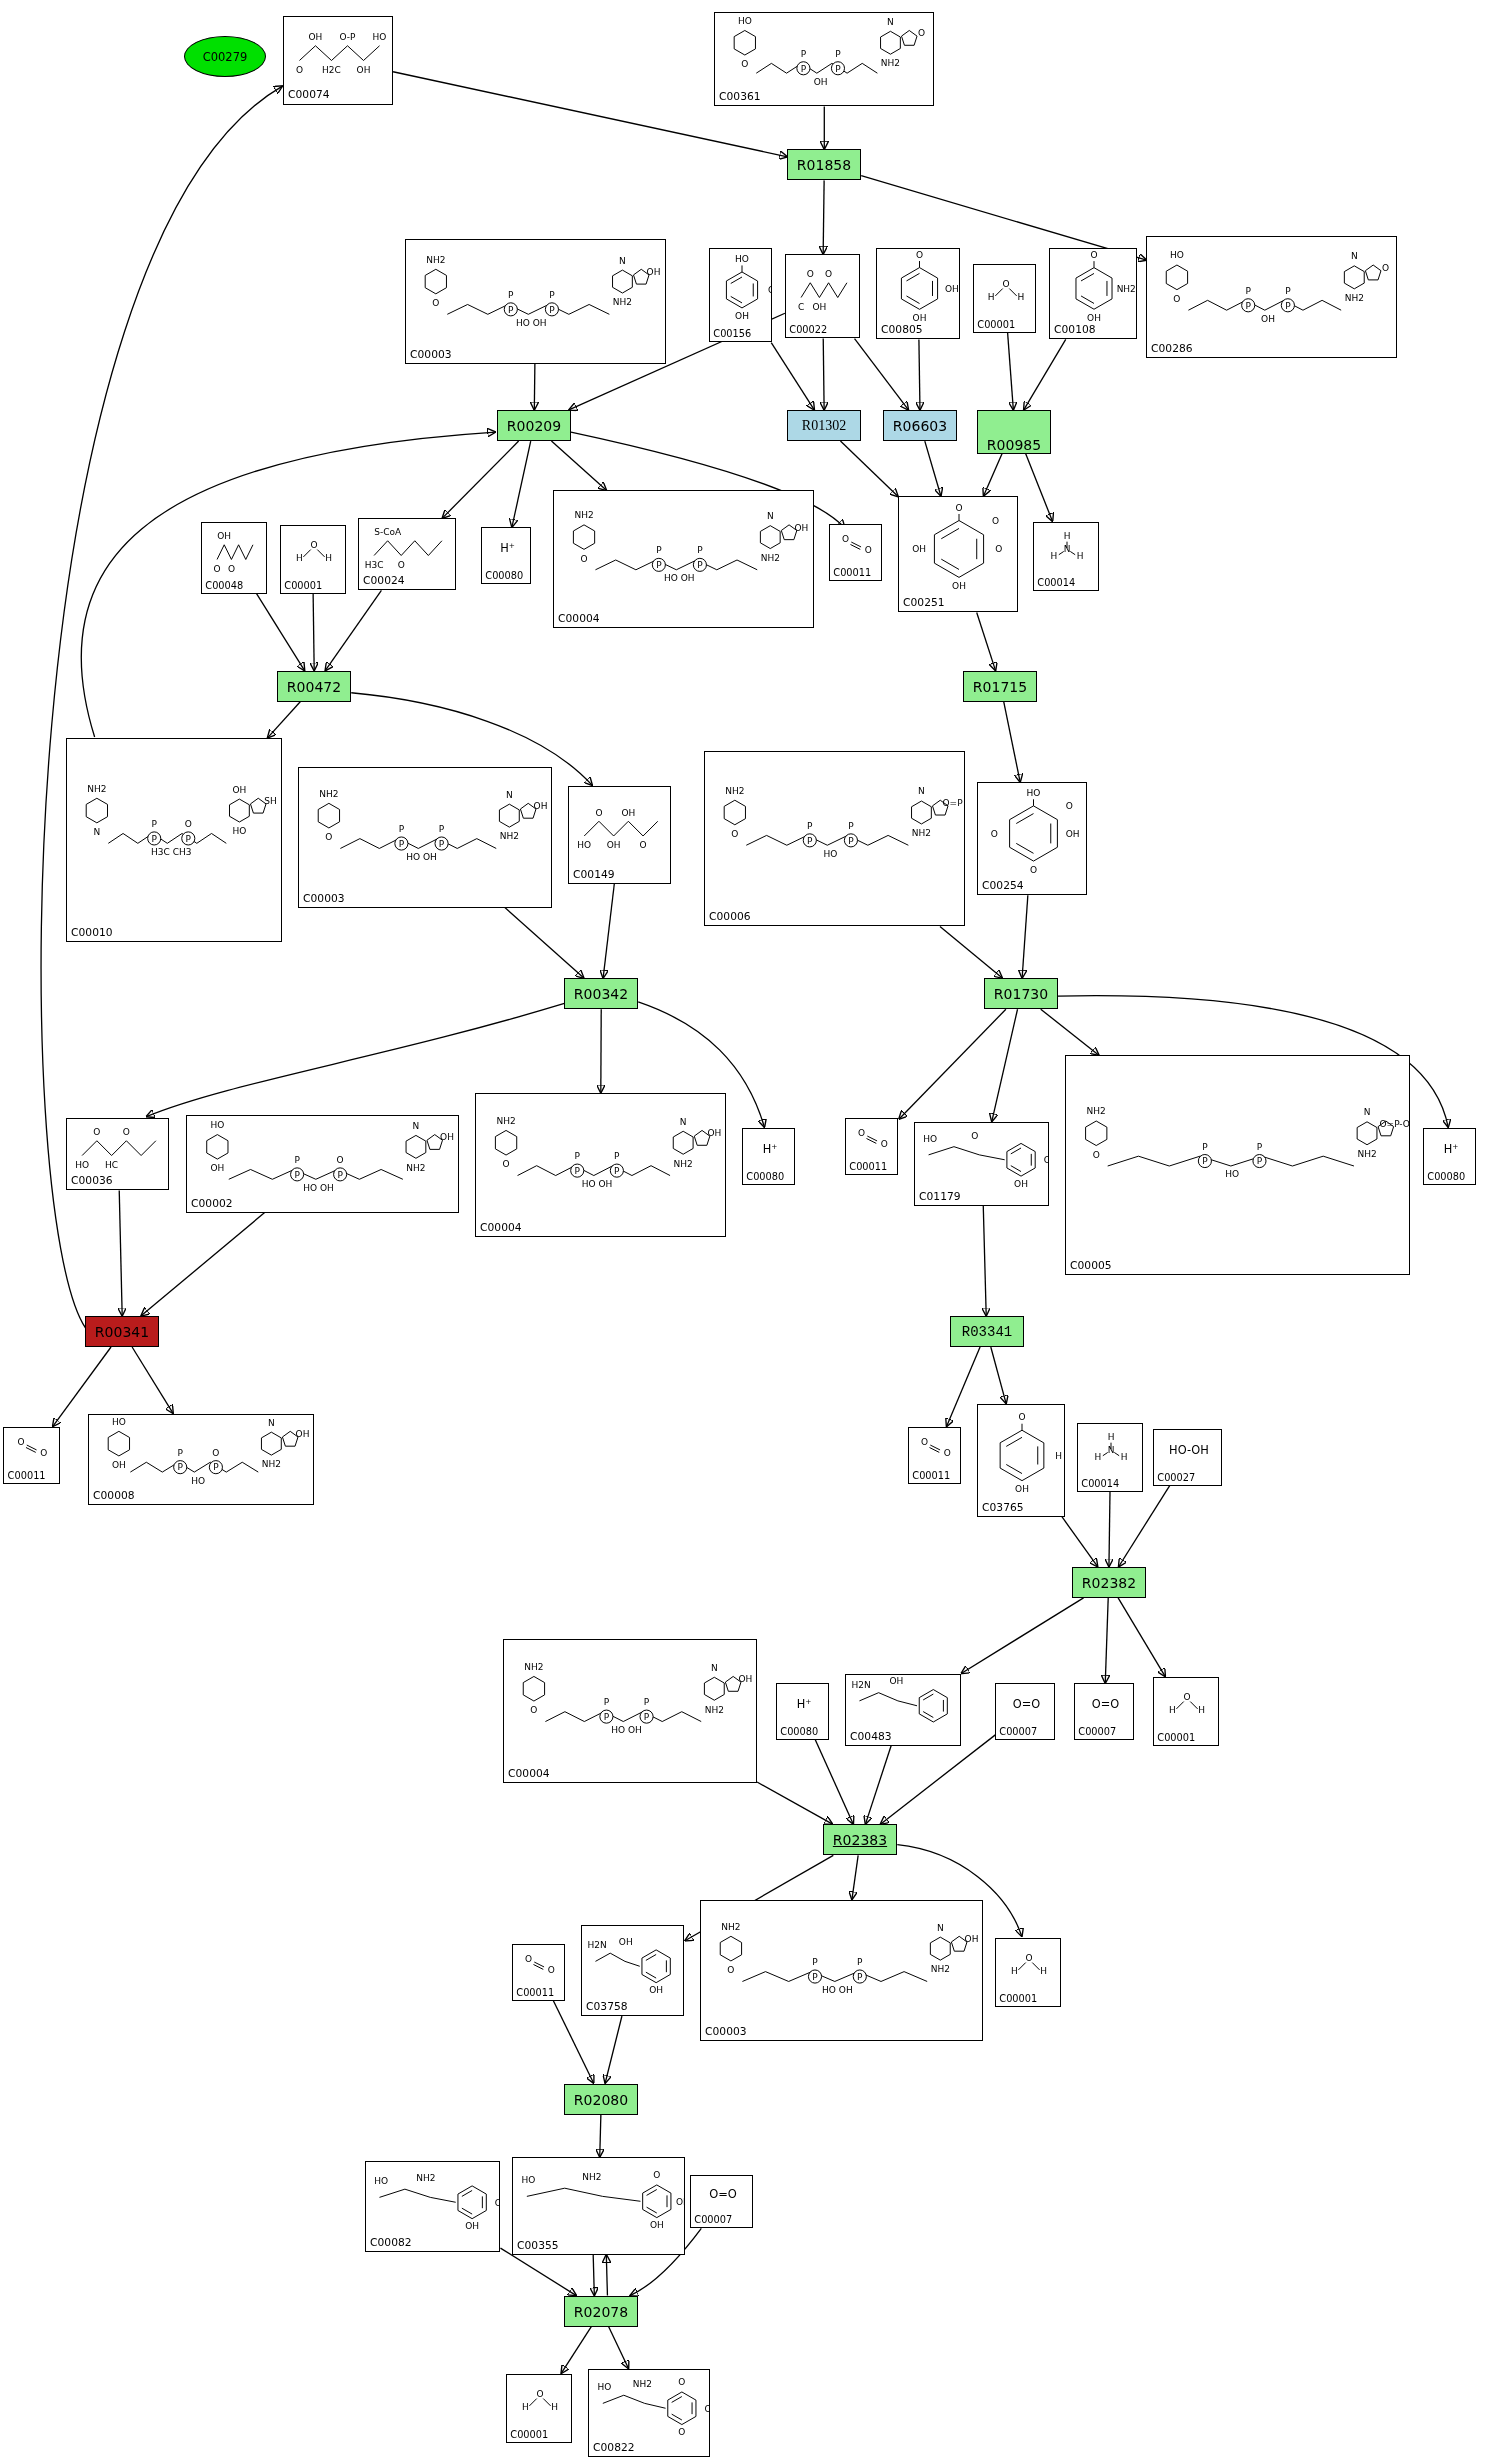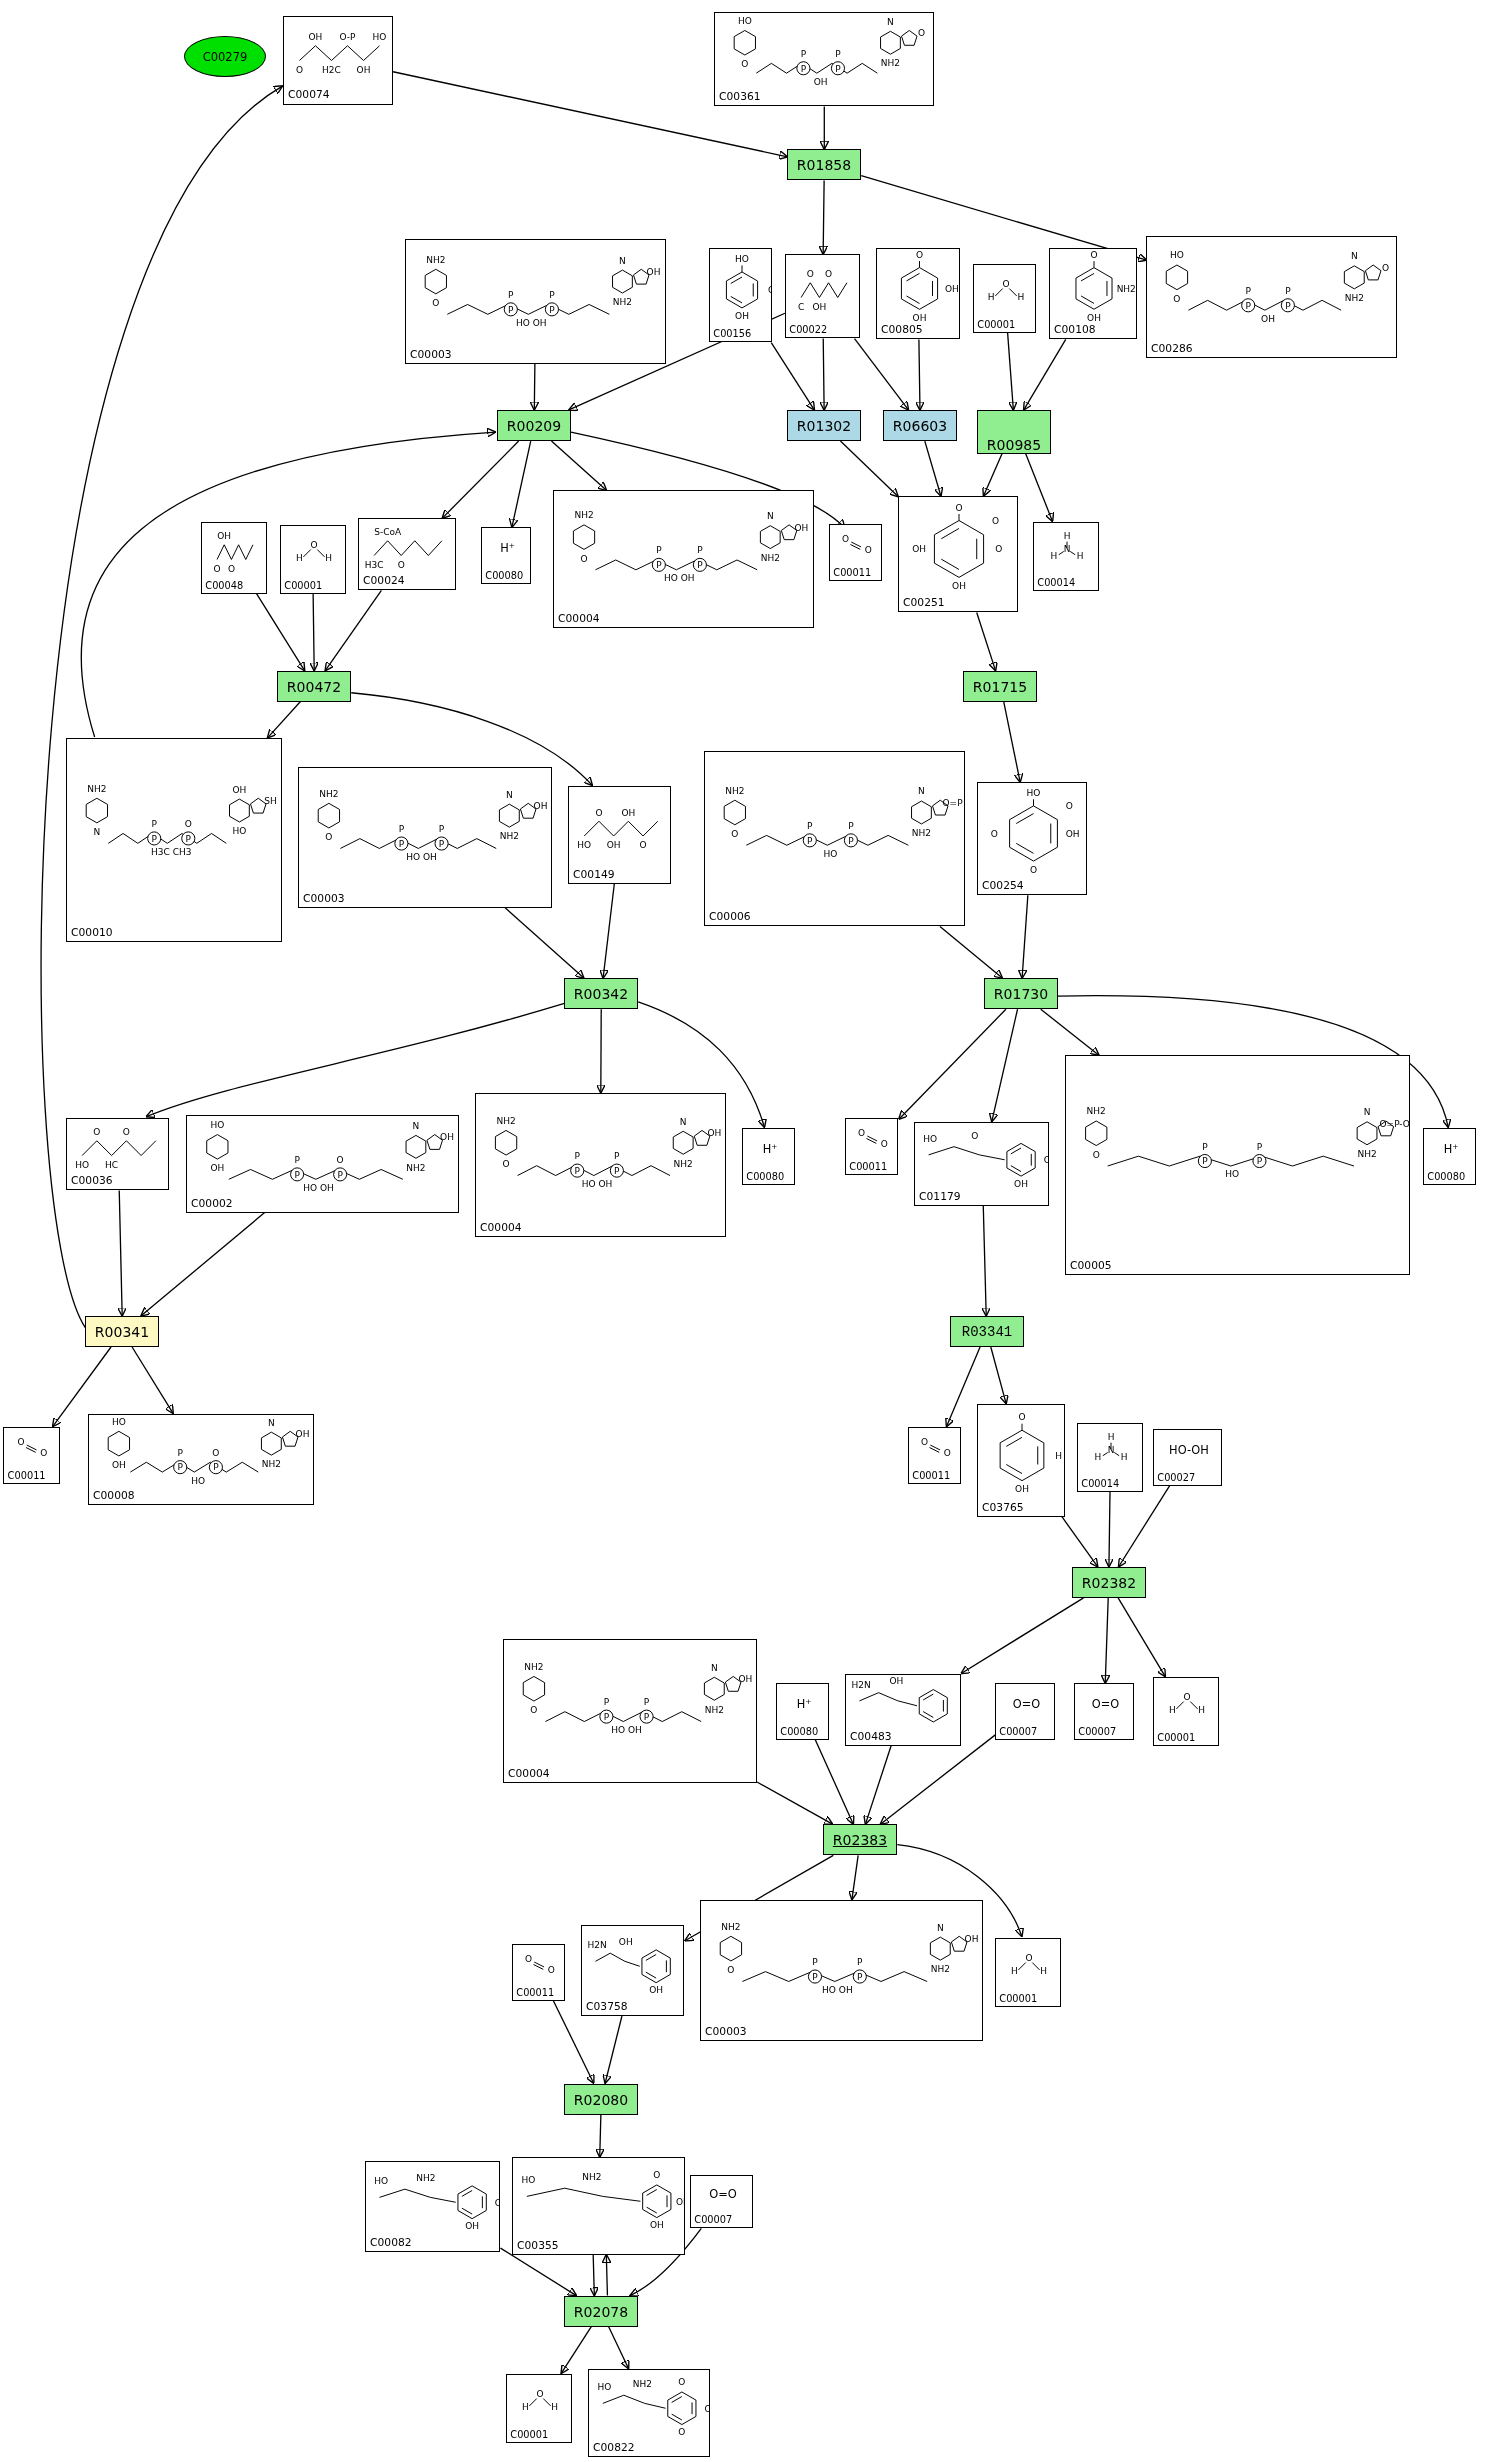--- a/index.html
+++ b/index.html
@@ -240,21 +240,21 @@
           <text class="" x="145.0" y="100.7" text-anchor="middle">OH</text>
           <text class="" x="250.0" y="24.7" text-anchor="middle">N</text>
           <text class="" x="250.0" y="75.7" text-anchor="middle">NH2</text>
           <text class="" x="288.0" y="38.7" text-anchor="middle">O</text>
         </svg>
         <span class="cid">C00286</span>
       </div>
       <div class="node reaction" style="left: 497px; top: 410px; width: 74px; height: 31px; background: rgb(144, 238, 144);">
         <span>R00209</span>
       </div>
-      <div class="node reaction" style="left: 787px; top: 410px; width: 74px; height: 31px; background: rgb(173, 216, 230);">
+      <div class="node reaction" style="left: 787px; top: 410px; width: 74px; height: 31px; background: rgb(173, 216, 230); font-family: Liberation Serif, serif;">
         <span>R01302</span>
       </div>
       <div class="node reaction" style="left: 883px; top: 410px; width: 74px; height: 31px; background: rgb(173, 216, 230);">
         <span>R06603</span>
       </div>
       <div class="node reaction" style="left: 977px; top: 410px; width: 74px; height: 44px; background: rgb(144, 238, 144); align-items: flex-end;">
         <span>R00985</span>
       </div>
       <div class="node compound" style="left: 201px; top: 522px; width: 66px; height: 72px;">
         <svg class="mol" width="62" height="51" viewBox="0 0 76 62">
@@ -549,21 +549,21 @@
           <text class="" x="403.0" y="84.0" text-anchor="middle">O=P-OH</text>
         </svg>
         <span class="cid">C00005</span>
       </div>
       <div class="node compound" style="left: 1423px; top: 1128px; width: 53px; height: 57px;">
         <svg class="mol" width="50" height="35" viewBox="0 0 61 43">
           <text class="big" x="30.5" y="27.5" text-anchor="middle">H<tspan dy="-5" font-size="9">+</tspan></text>
         </svg>
         <span class="cid small">C00080</span>
       </div>
-      <div class="node reaction" style="left: 85px; top: 1316px; width: 74px; height: 31px; background: #fef9c3;">
+      <div class="node reaction" style="left: 85px; top: 1316px; width: 74px; height: 31px; background: #b91c1c;">
         <span>R00341</span>
       </div>
       <div class="node reaction" style="left: 950px; top: 1316px; width: 74px; height: 31px; background: rgb(144, 238, 144); font-family: Liberation Mono, monospace;">
         <span>R03341</span>
       </div>
       <div class="node compound" style="left: 3.3px; top: 1427px; width: 57px; height: 57px;">
         <svg class="mol" width="53" height="35" viewBox="0 0 65 43">
           <line x1="24.5" y1="21.5" x2="36.5" y2="27.5"></line>
           <line x1="25.5" y1="18.5" x2="37.5" y2="24.5"></line>
           <text class="" x="18.5" y="18.5" text-anchor="middle">O</text>

